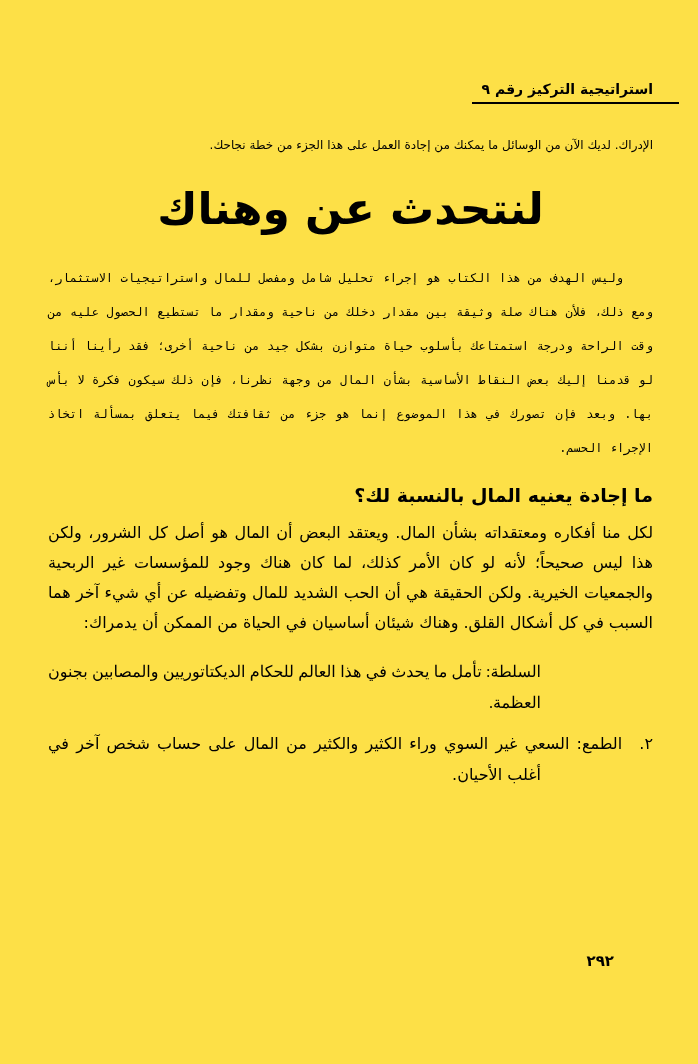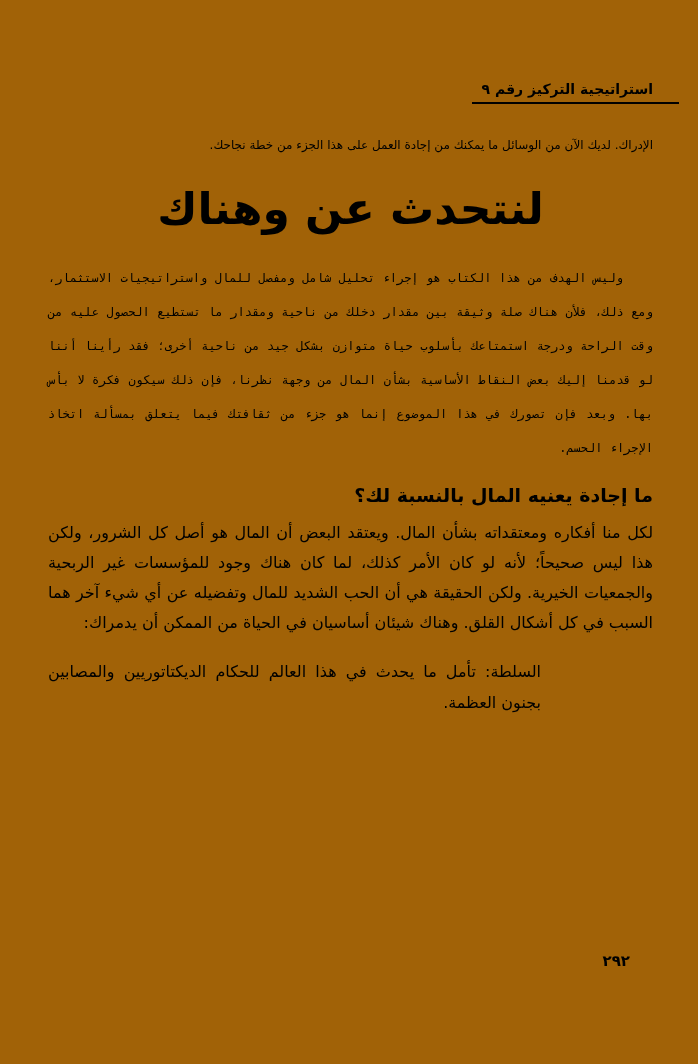--- a/index.html
+++ b/index.html
@@ -1,21 +1,21 @@
 <!DOCTYPE html>
 <html lang="ar"><head>
 <meta charset="utf-8">
 <style>
   html, body { margin: 0; padding: 0; background: #e8e8e8; }
   .page {
     position: relative;
     width: 698px;
     height: 1064px;
     margin: 0 auto;
-    background: #a16207;
+    background: #fde047;
     color: #000000;
     direction: rtl;
     font-family: "DejaVu Sans", sans-serif;
     overflow: hidden;
   }
   .content {
     position: absolute;
     top: 0;
     right: 45px;
     left: 48px;
@@ -69,30 +69,31 @@
   }
   .money-list { margin-top: 18px; }
   .list-item {
     font-size: 16px;
     line-height: 31px;
     text-align: justify;
     margin: 0 0 10px 0;
   }
   .list-item.indented {
     padding-right: 112px;
+    font-family: Liberation Serif, serif;
   }
   .list-item.hanging {
     padding-right: 112px;
     text-indent: -112px;
   }
   .item-number { display: inline; padding-left: 10px; }
   .page-number {
     position: absolute;
     top: 952px;
-    right: 68px;
+    right: 84px;
     font-size: 15px;
     font-weight: bold;
   }
 </style>
 </head>
 <body>
 
 <div class="page">
   <div class="content">
 
@@ -108,18 +109,22 @@
     <p class="para body-para-2">وليس الهدف من هذا الكتاب هو إجراء تحليل شامل ومفصل للمال واستراتيجيات الاستثمار، ومع ذلك، فلأن هناك صلة وثيقة بين مقدار دخلك من ناحية ومقدار ما تستطيع الحصول عليه من وقت الراحة ودرجة استمتاعك بأسلوب حياة متوازن بشكل جيد من ناحية أخرى؛ فقد رأينا أننا لو قدمنا إليك بعض النقاط الأساسية بشأن المال من وجهة نظرنا، فإن ذلك سيكون فكرة لا بأس بها. وبعد فإن تصورك في هذا الموضوع إنما هو جزء من ثقافتك فيما يتعلق بمسألة اتخاذ الإجراء الحسم.</p>
 
     <div class="section-heading">ما إجادة يعنيه المال بالنسبة لك؟</div>
 
     <p class="section-para">لكل منا أفكاره ومعتقداته بشأن المال. ويعتقد البعض أن المال هو أصل كل الشرور، ولكن هذا ليس صحيحاً؛ لأنه لو كان الأمر كذلك، لما كان هناك وجود للمؤسسات غير الربحية والجمعيات الخيرية. ولكن الحقيقة هي أن الحب الشديد للمال وتفضيله عن أي شيء آخر هما السبب في كل أشكال القلق. وهناك شيئان أساسيان في الحياة من الممكن أن يدمراك:</p>
 
     <div class="money-list">
       <p class="list-item indented">
         <span class="item-text">السلطة: تأمل ما يحدث في هذا العالم للحكام الديكتاتوريين والمصابين بجنون العظمة.</span>
       </p>
+      <p class="list-item hanging">
+        <span class="item-number">٢.</span>
+        <span class="item-text">الطمع: السعي غير السوي وراء الكثير والكثير من المال على حساب شخص آخر في أغلب الأحيان.</span>
+      </p>
     </div>
 
   </div>
 
   <div class="page-number">٢٩٢</div>
 </div>
 
 </body></html>

